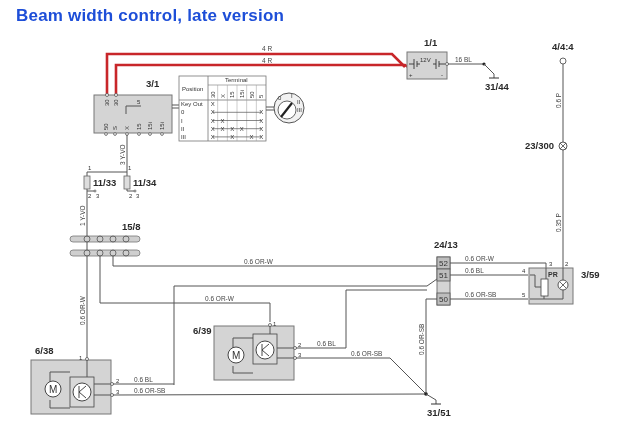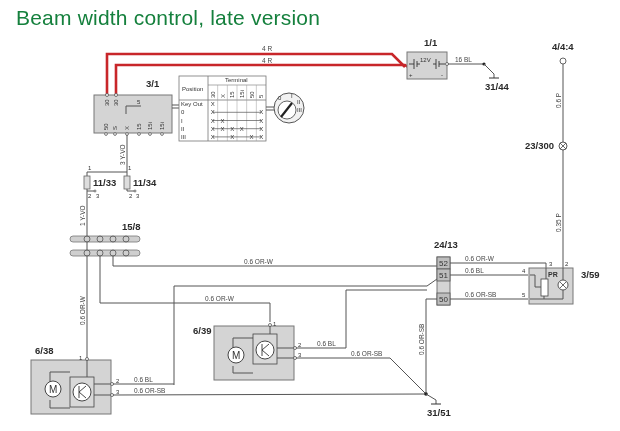--- a/index.html
+++ b/index.html
@@ -1,17 +1,17 @@
 <!DOCTYPE html>
 <html><head>
 <meta charset="utf-8">
 <style>
   html, body { margin:0; padding:0; background:#ffffff; }
   body { width:620px; height:431px; position:relative; overflow:hidden; font-family:"Liberation Sans", sans-serif; }
-  #title { position:absolute; left:16px; top:6px; font-size:21px; font-weight:normal; color:#15803d; letter-spacing:0.2px; }
+  #title { position:absolute; left:16px; top:6px; font-size:17px; font-weight:bold; color:#1d4ed8; letter-spacing:0.2px; }
   svg#diagram { position:absolute; left:0; top:0; }
   .lbl { font-family:"Liberation Sans", sans-serif; font-weight:bold; font-size:9.5px; fill:#2a2a2a; }
   .wl { font-family:"Liberation Sans", sans-serif; font-size:6.5px; fill:#444; }
   .tiny { font-family:"Liberation Sans", sans-serif; font-size:6px; fill:#333; }
   .wire { stroke:#555; stroke-width:1; fill:none; }
   .red { stroke:#c8262a; stroke-width:2.6; fill:none; }
   .box { fill:#d4d4d4; stroke:#777; stroke-width:1; }
   .pin { fill:#fff; stroke:#555; stroke-width:0.8; }
 </style>
 </head>

